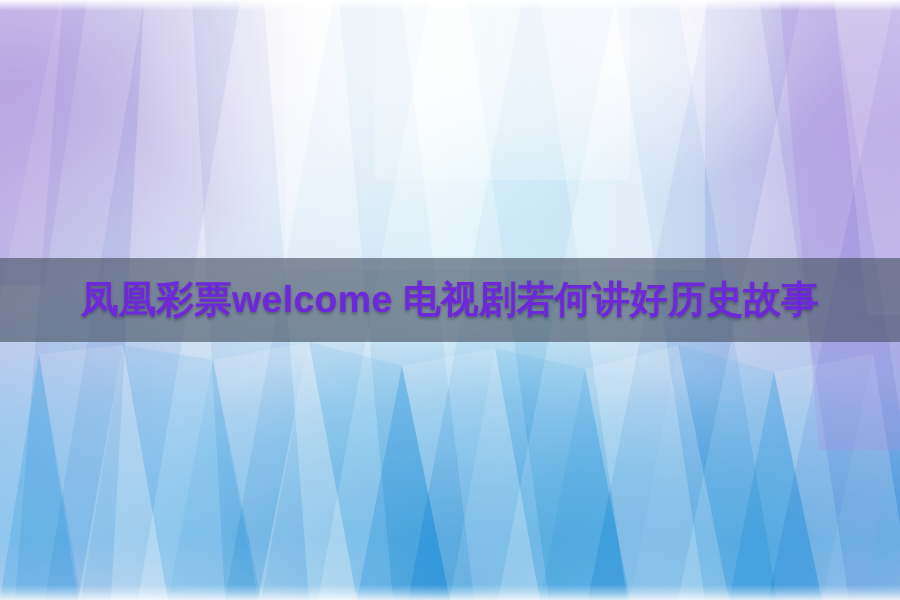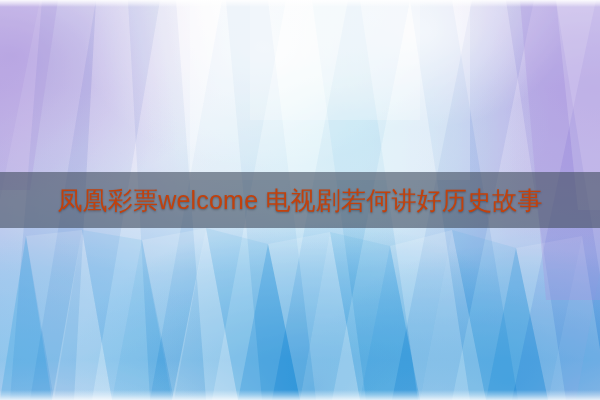--- a/index.html
+++ b/index.html
@@ -37,26 +37,26 @@
     height: 56px;
     background: rgba(70, 80, 98, 0.62);
     display: flex;
     align-items: center;
     justify-content: center;
     box-sizing: border-box;
     padding: 0 10px;
   }
 
   .caption-text {
-    color: #c2410c;
+    color: #6d28d9;
     font-size: 25px;
     line-height: 1;
     letter-spacing: 0.2px;
     white-space: nowrap;
-    font-weight: 400;
+    font-weight: 700;
     text-shadow: 0 1px 2px rgba(20, 26, 38, 0.35);
   }
 
   
   .top-sheen {
     position: absolute;
     left: 0;
     top: 0;
     width: 600px;
     height: 7px;

